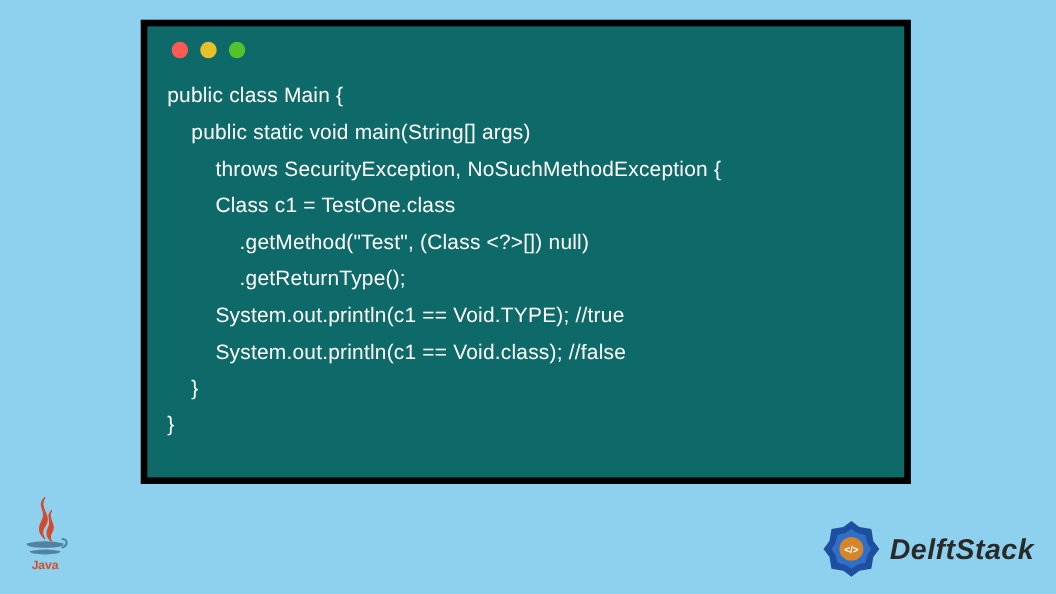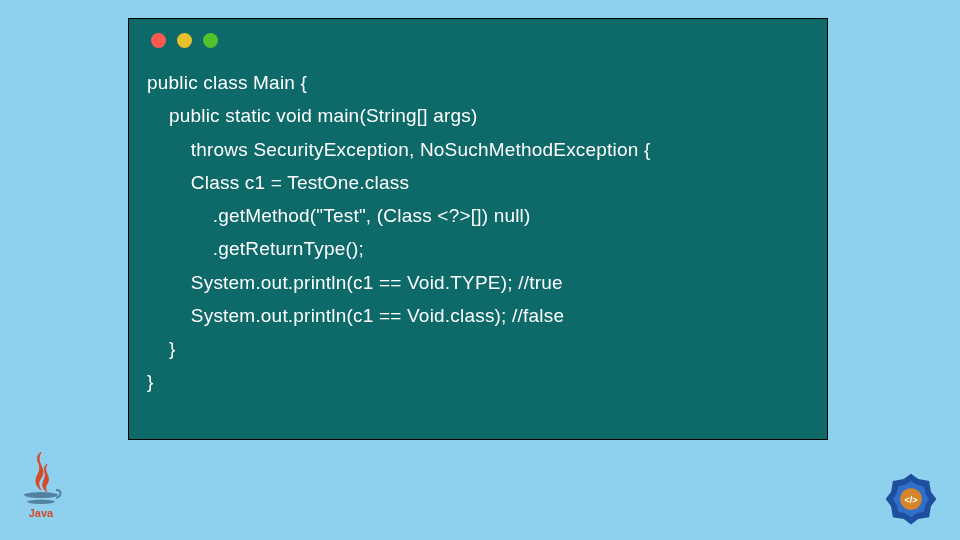--- a/index.html
+++ b/index.html
@@ -11,21 +11,21 @@
     position: relative;
     overflow: hidden;
   }
   .code-panel {
     position: absolute;
     left: 128px;
     top: 18px;
     width: 700px;
     height: 422px;
     background: #0e6969;
-    border: 1px solid #000000;
+    border: 6px solid #000000;
     padding: 14px 18px 14px 18px;
   }
   .dots { display: flex; gap: 11px; margin-bottom: 18px; padding-left: 4px; }
   .dot { width: 15px; height: 15px; border-radius: 50%; }
   .dot-red { background: #ff5a52; }
   .dot-yellow { background: #e6c029; }
   .dot-green { background: #53c22b; }
   .code {
     color: #ffffff;
     font-size: 19px;
@@ -92,13 +92,14 @@
 
 <div class="ds-logo">
   <svg viewBox="0 0 64 64" width="58" height="58">
     <g transform="translate(32,32)">
       <polygon points="0,-28 8,-22 20,-20 22,-8 28,0 22,8 20,20 8,22 0,28 -8,22 -20,20 -22,8 -28,0 -22,-8 -20,-20 -8,-22" fill="#1d4f9e"></polygon>
       <polygon points="0,-20 6,-16 14,-14 16,-6 20,0 16,6 14,14 6,16 0,20 -6,16 -14,14 -16,6 -20,0 -16,-6 -14,-14 -6,-16" fill="#2f6fc9"></polygon>
       <circle r="12" fill="#d6862a"></circle>
       <text x="0" y="4" text-anchor="middle" font-size="10" font-weight="700" fill="#fff" font-family="Arial">&lt;/&gt;</text>
     </g>
   </svg>
+  <span class="ds-text">DelftStack</span>
 </div>
 
 </body></html>

